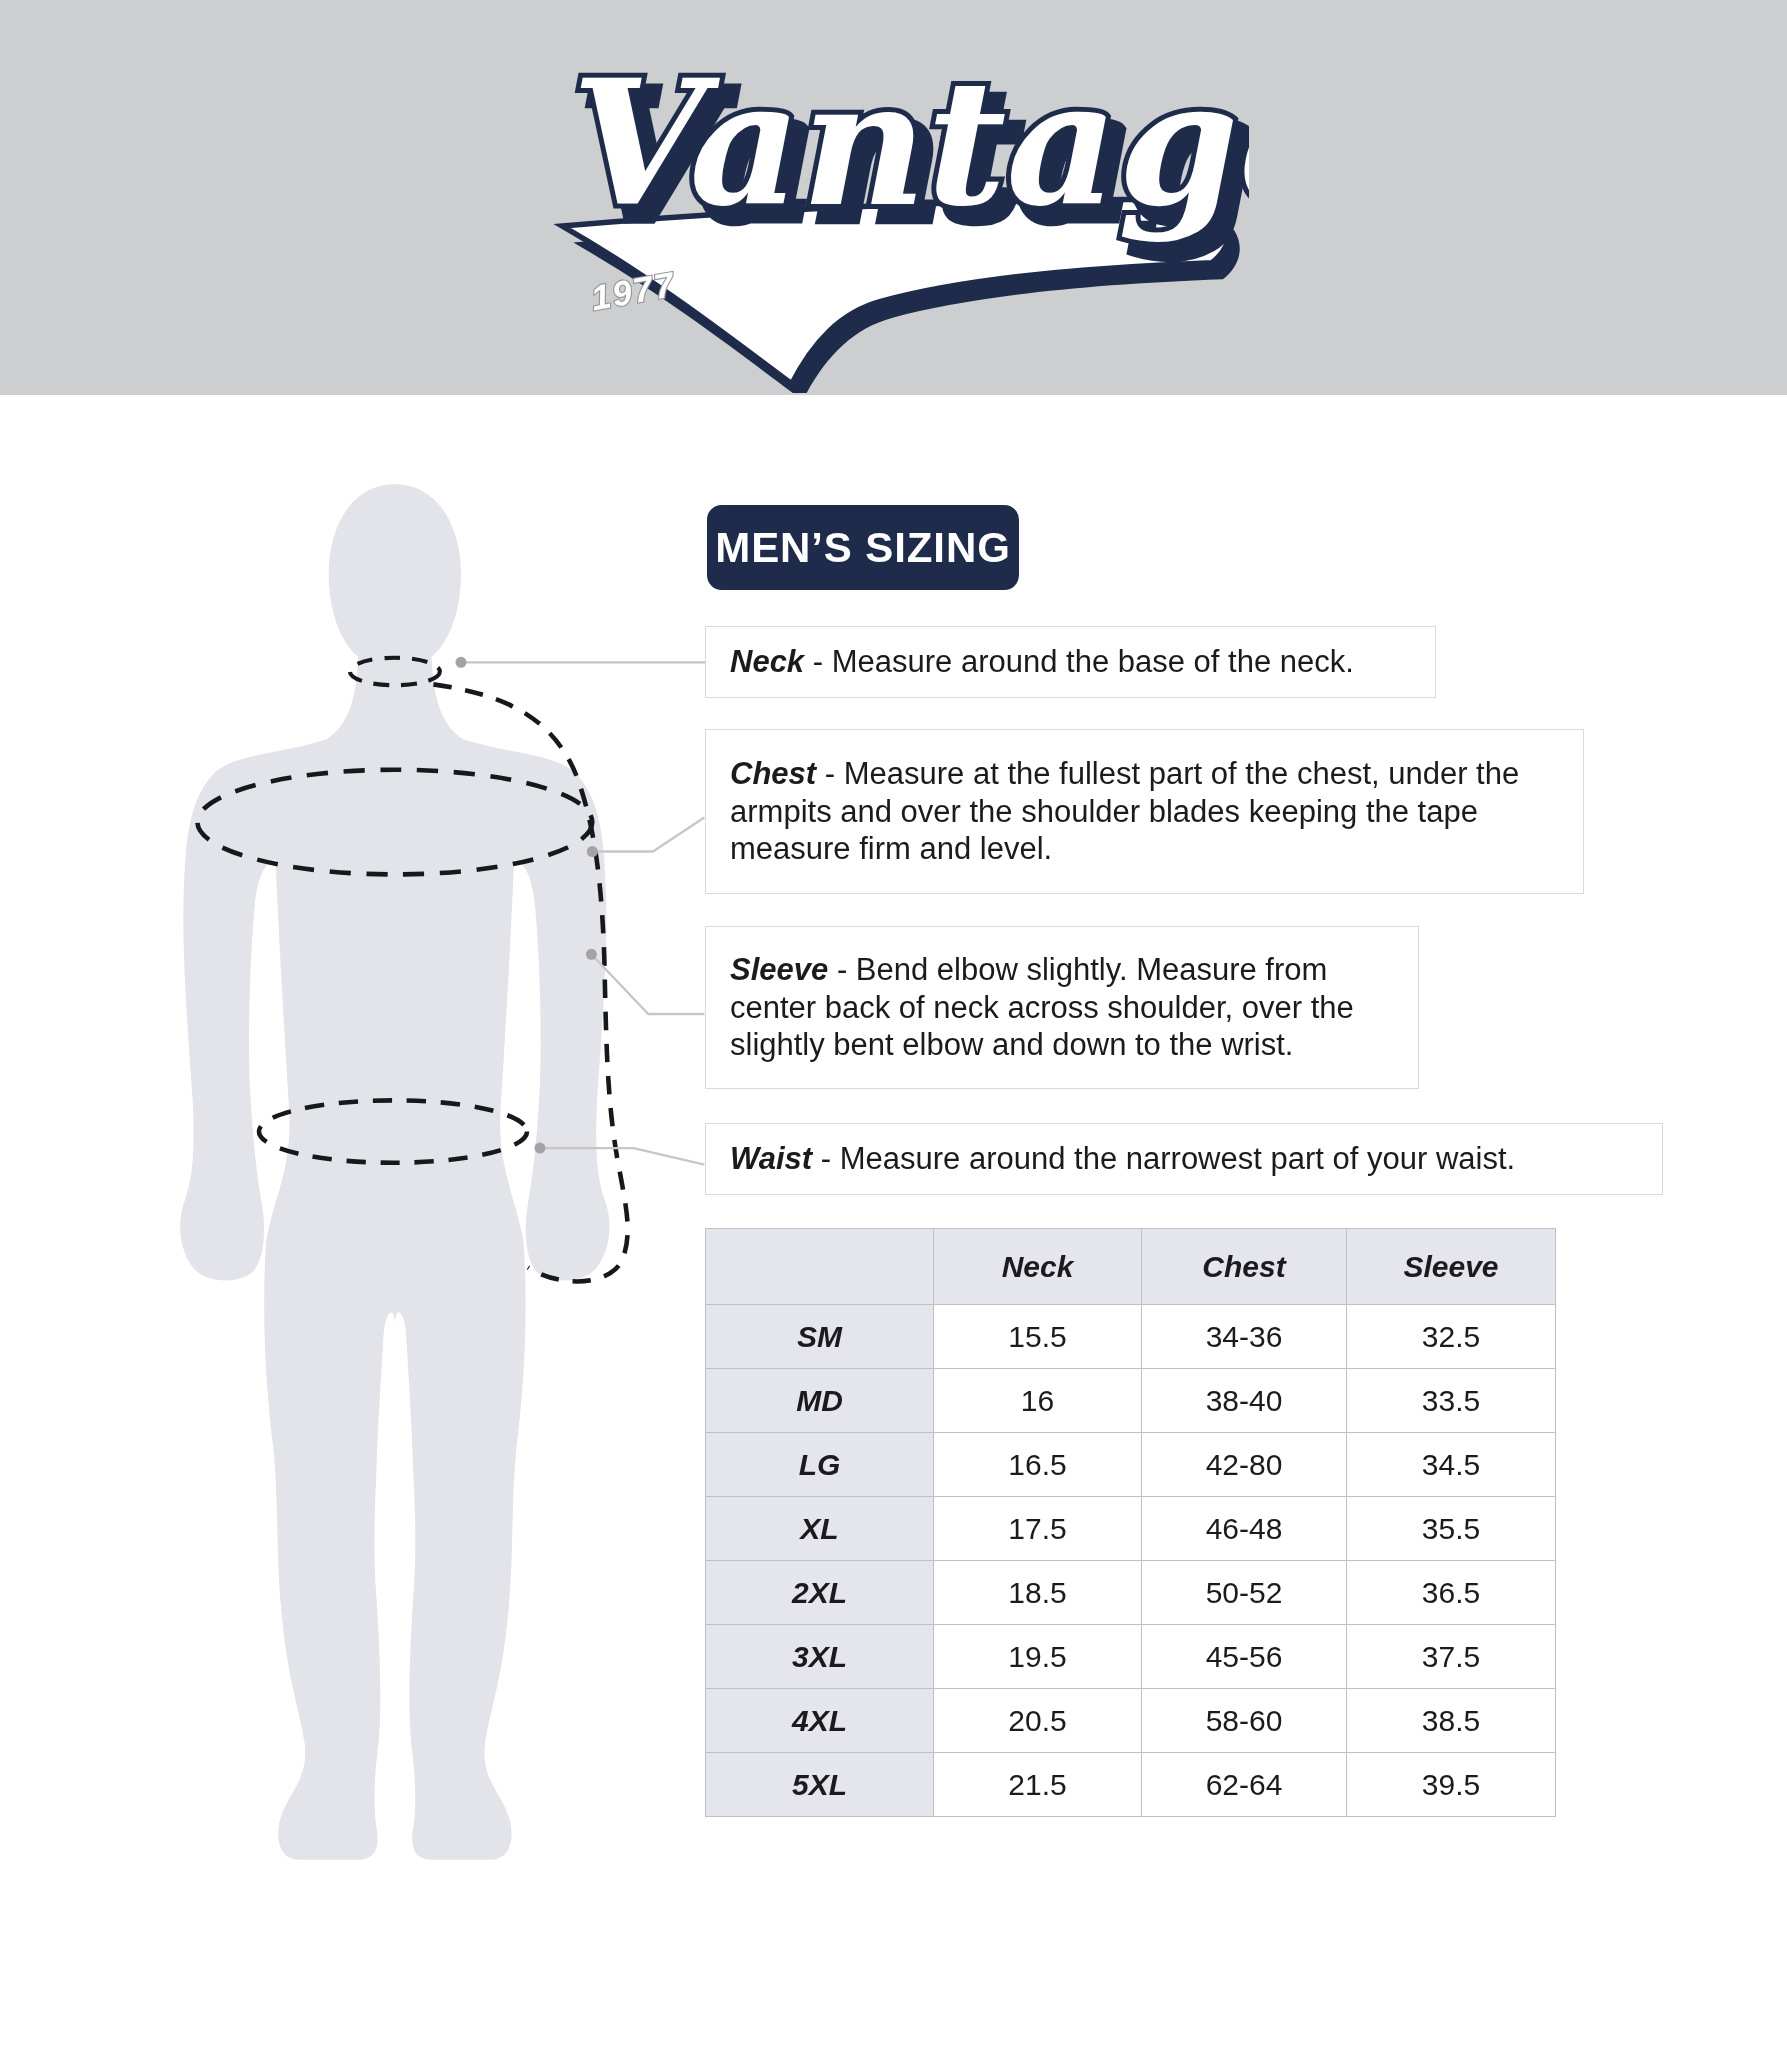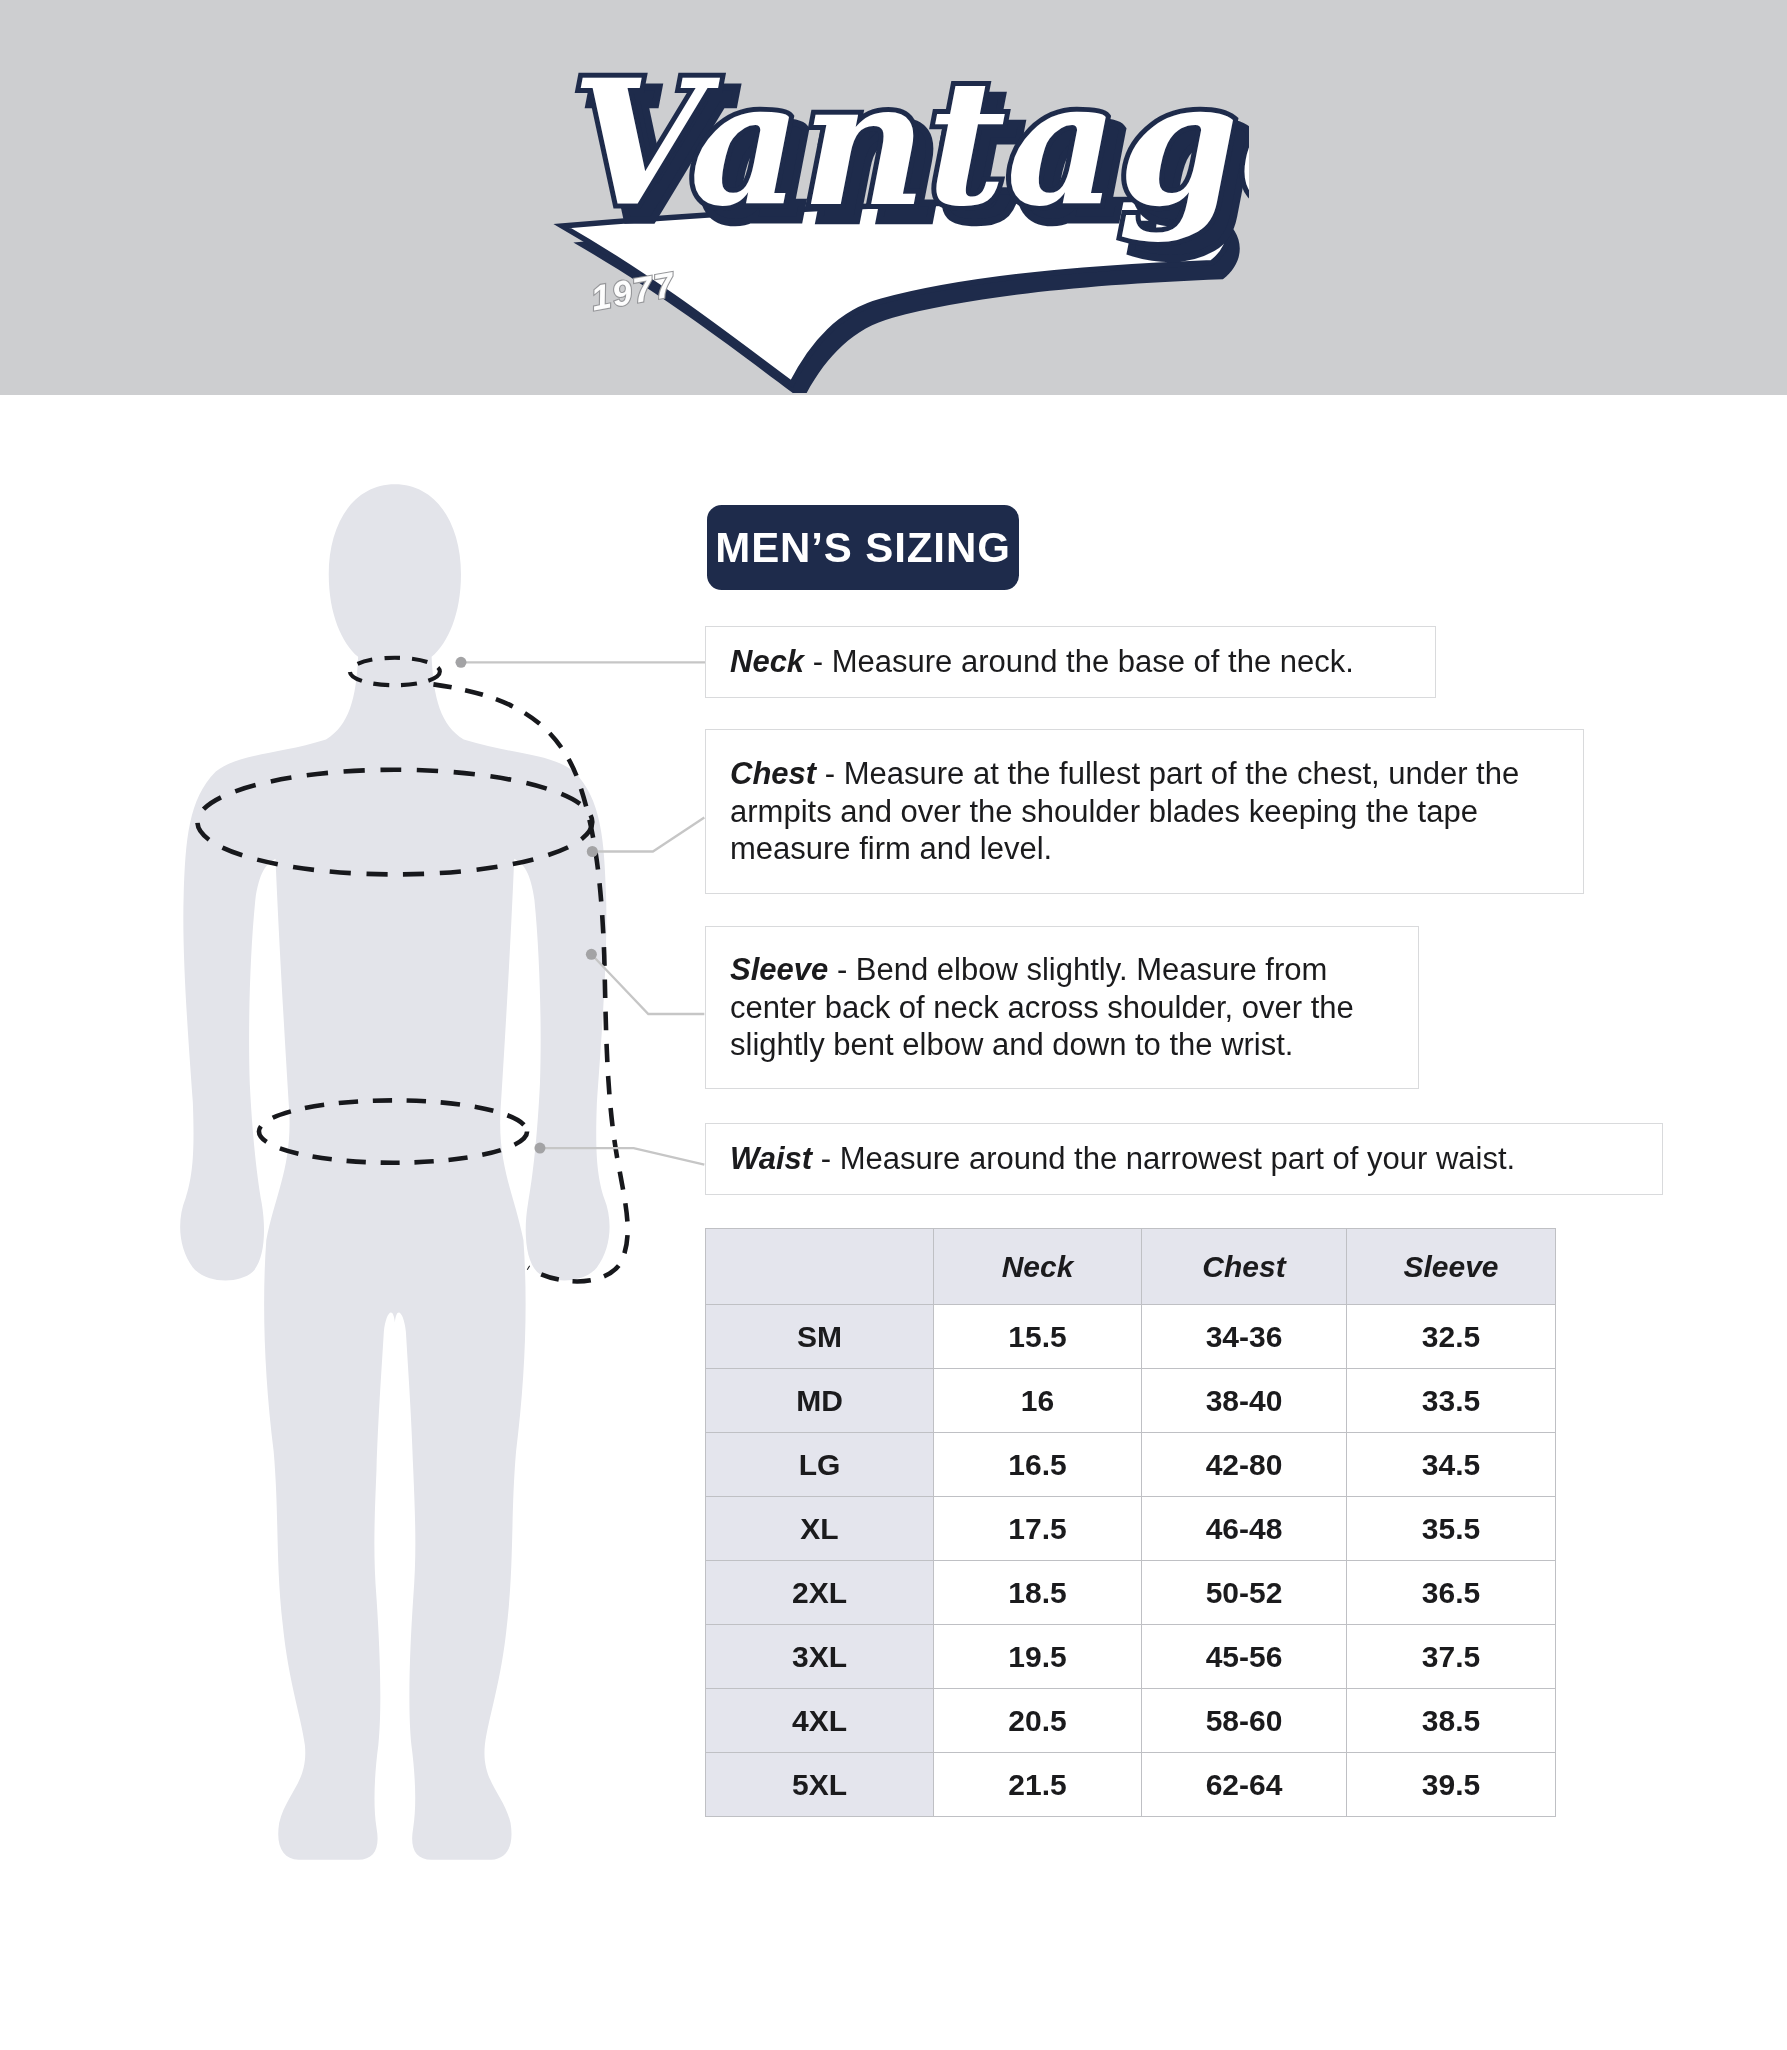--- a/index.html
+++ b/index.html
@@ -22,24 +22,24 @@
   .mbox p{margin:0;}
   .term{font-weight:bold;font-style:italic;}
   #neck-box{left:705px;top:626px;width:731px;height:72px;}
   #chest-box{left:705px;top:729px;width:879px;height:165px;}
   #sleeve-box{left:705px;top:926px;width:714px;height:163px;}
   #waist-box{left:705px;top:1123px;width:958px;height:72px;}
   .size-table{
     position:absolute;left:705px;top:1228px;width:846px;border-collapse:collapse;
     table-layout:fixed;font-size:30px;border:1.8px solid #a9aaae;
   }
-  .size-table th,.size-table td{border:0.9px solid #bfc0c4;text-align:center;padding:0;font-weight:bold;}
+  .size-table th,.size-table td{border:0.9px solid #bfc0c4;text-align:center;padding:0;}
   .size-table thead th{background:#e4e5ed;font-style:italic;font-weight:bold;height:75px;}
   .size-table td{height:63px;background:#ffffff;}
-  .size-table td.size{background:#e4e5ed;font-weight:bold;}
+  .size-table td.size{background:#e4e5ed;font-weight:bold;font-style:italic;}
 </style>
 </head>
 <body>
 
 <div class="canvas">
 
   <div class="band"></div>
 
   <svg class="logo-svg" viewBox="0 0 760 400">
 

